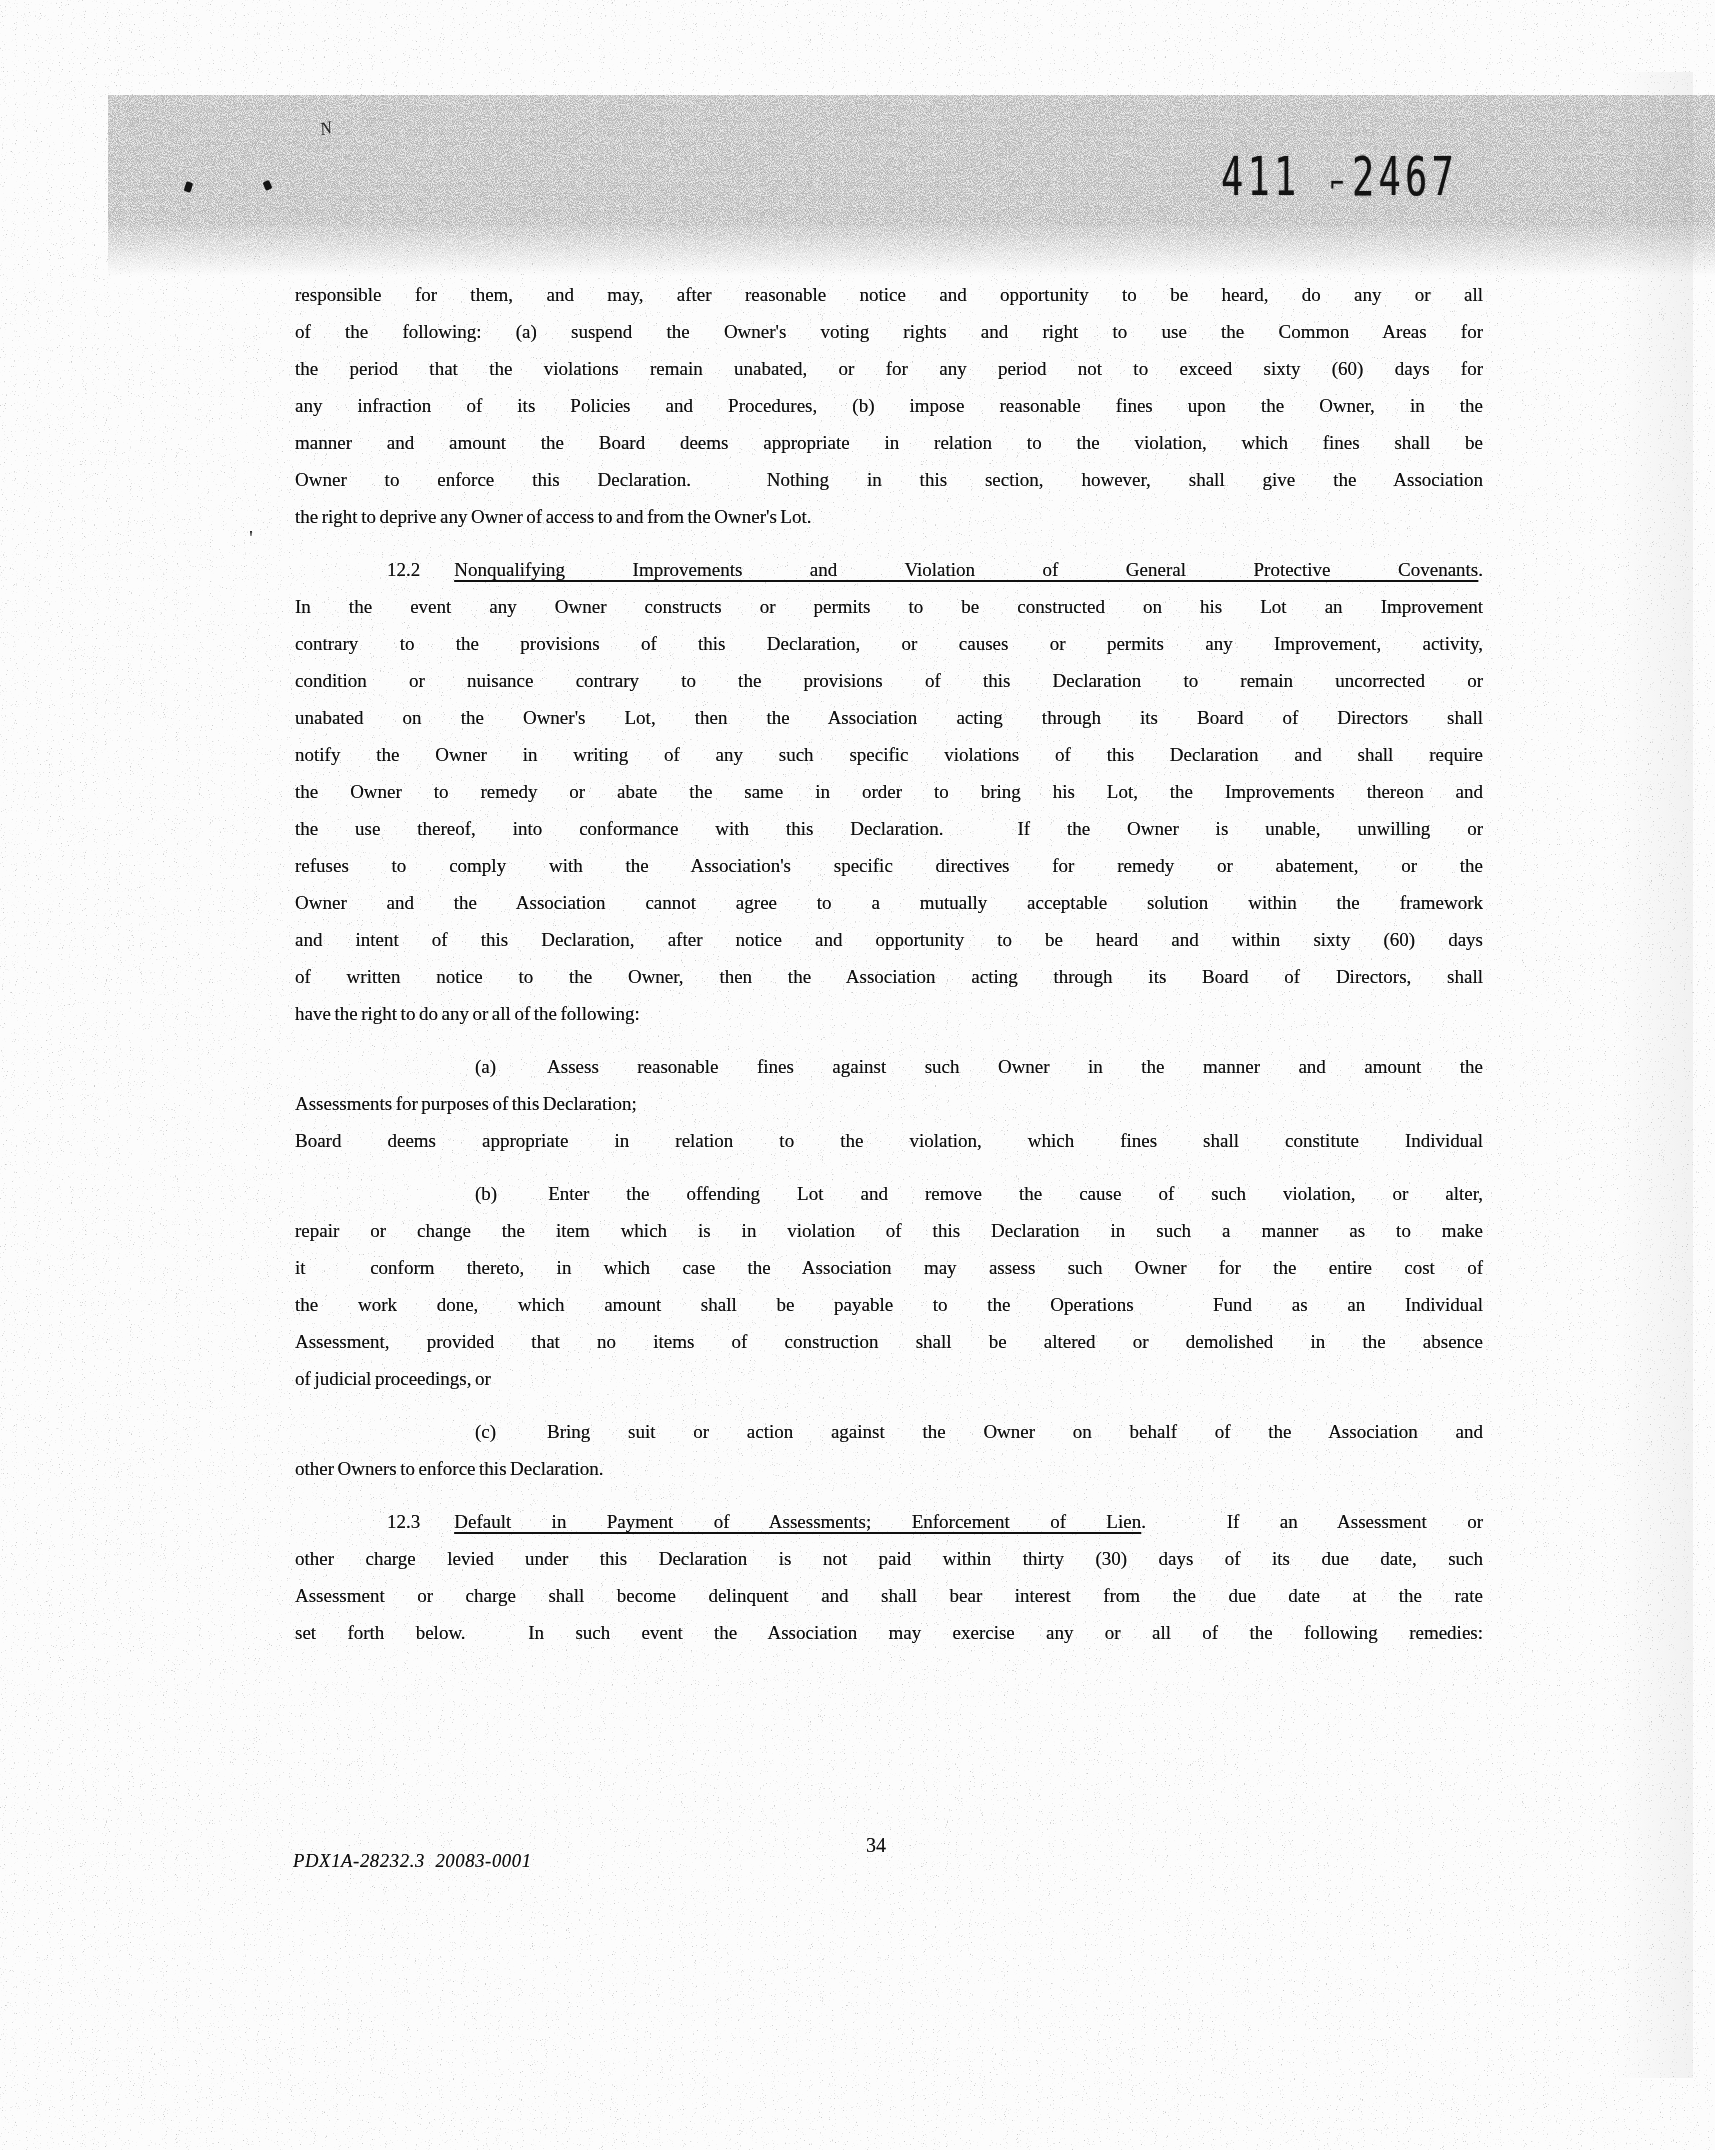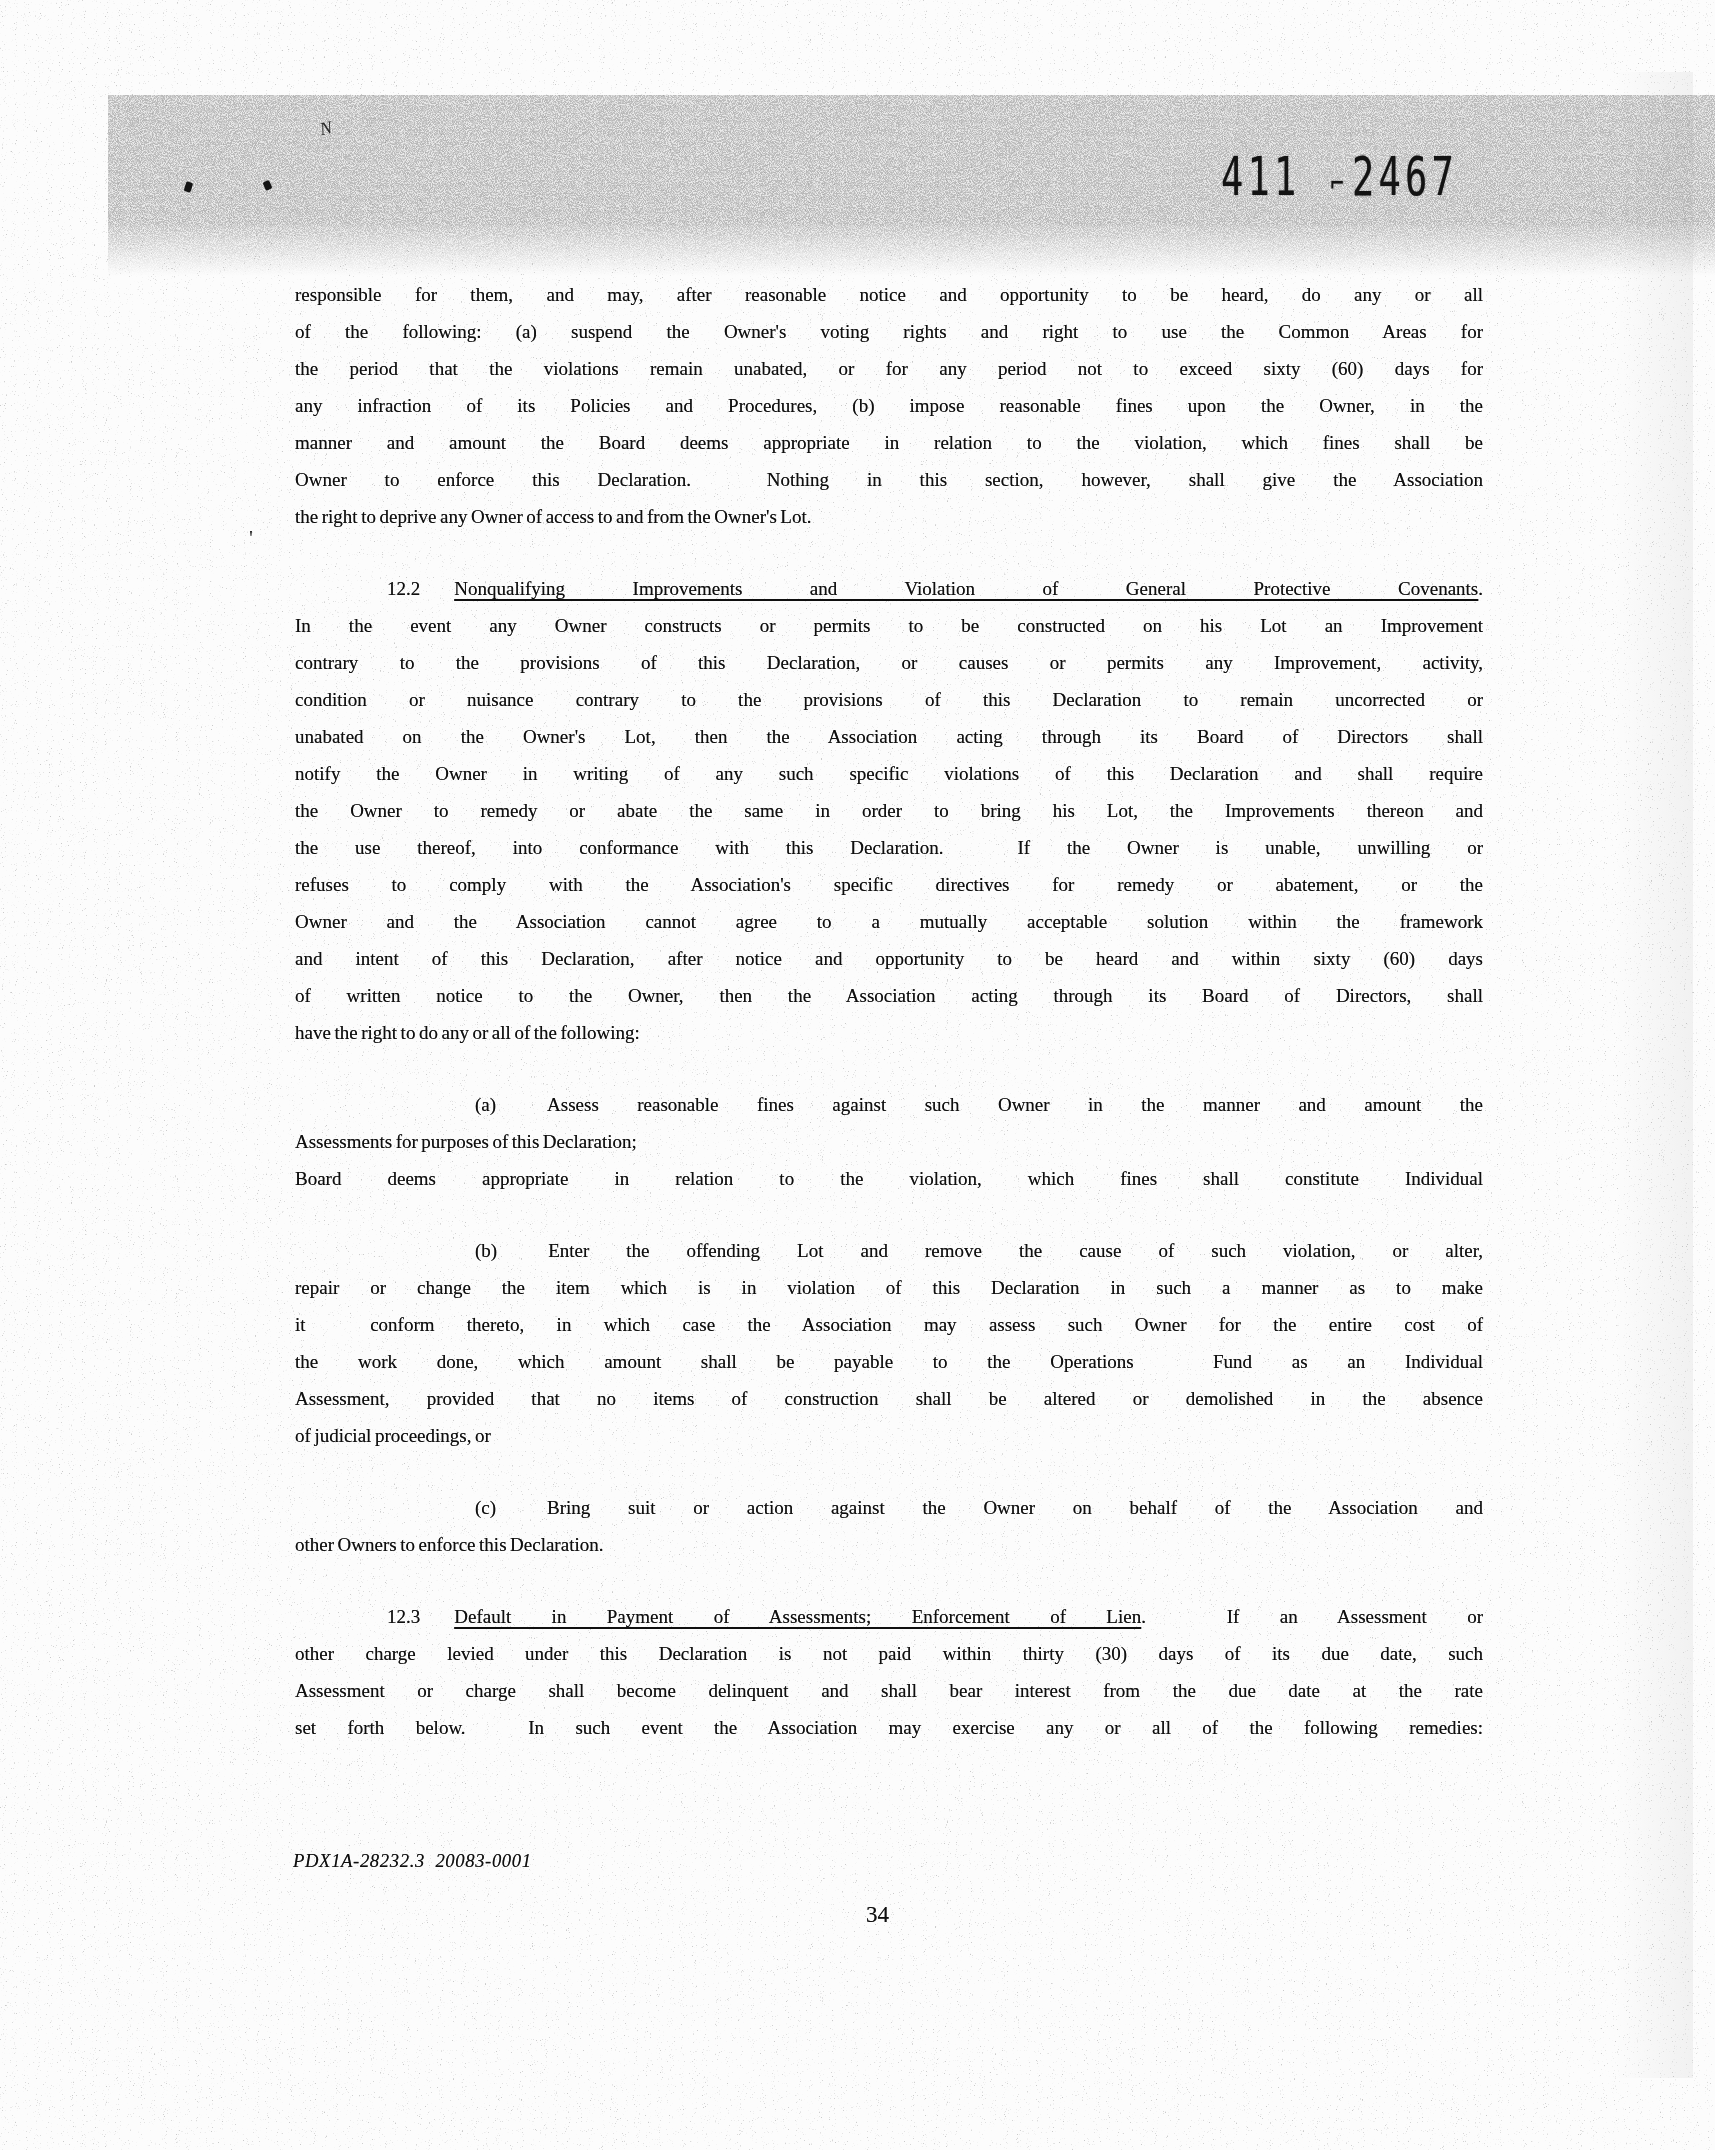--- a/index.html
+++ b/index.html
@@ -24,32 +24,32 @@
     transform:scaleY(1.42);transform-origin:left top;white-space:nowrap;
   }
   .stamp .s1{margin-right:30px}
   .stamp .mark{font-size:22px;margin:13.2px 8.4px 0 0;letter-spacing:0}
   
   .content{
     position:absolute;left:295px;top:276px;width:1188px;
     font-size:19px;line-height:37px;word-spacing:-1.2px;
     text-shadow:0 0 0.6px rgba(8,8,8,.6);
   }
-  .para + .para{margin-top:35px}
+  .para + .para{margin-top:16px}
   .line{text-align:justify;text-align-last:justify}
   .line.last{text-align-last:left}
   .tab{display:inline-block;height:1.2px;vertical-align:baseline}
   .u{text-decoration:underline;text-decoration-thickness:2.4px;text-underline-offset:4.2px}
   
   .footer-left{
     position:absolute;left:293px;top:1850px;font-size:18.7px;letter-spacing:0.6px;
     text-shadow:0 0 0.6px rgba(0,0,0,.55);white-space:pre;font-style:italic;
   }
   .footer-page{
-    position:absolute;left:866px;top:1902px;font-size:23px;
+    position:absolute;left:866px;top:1834px;font-size:20px;
     text-shadow:0 0 0.6px rgba(0,0,0,.5);
   }
   
   .artifact{position:absolute;color:#2a2a2a;pointer-events:none}
   .artifact.corner{left:320px;top:118px;font-size:18px;font-style:italic;transform:rotate(-12deg)}
   .artifact.tick{left:249px;top:525px;font-size:22px}
   .blob{position:absolute;background:#141414;pointer-events:none}
   .blob.b1{left:185px;top:182px;width:7.2px;height:9.6px;border-radius:1.8px;transform:rotate(18deg)}
   .blob.b2{left:264px;top:181px;width:6.6px;height:9px;border-radius:1.8px;transform:rotate(-24deg)}
 </style>

